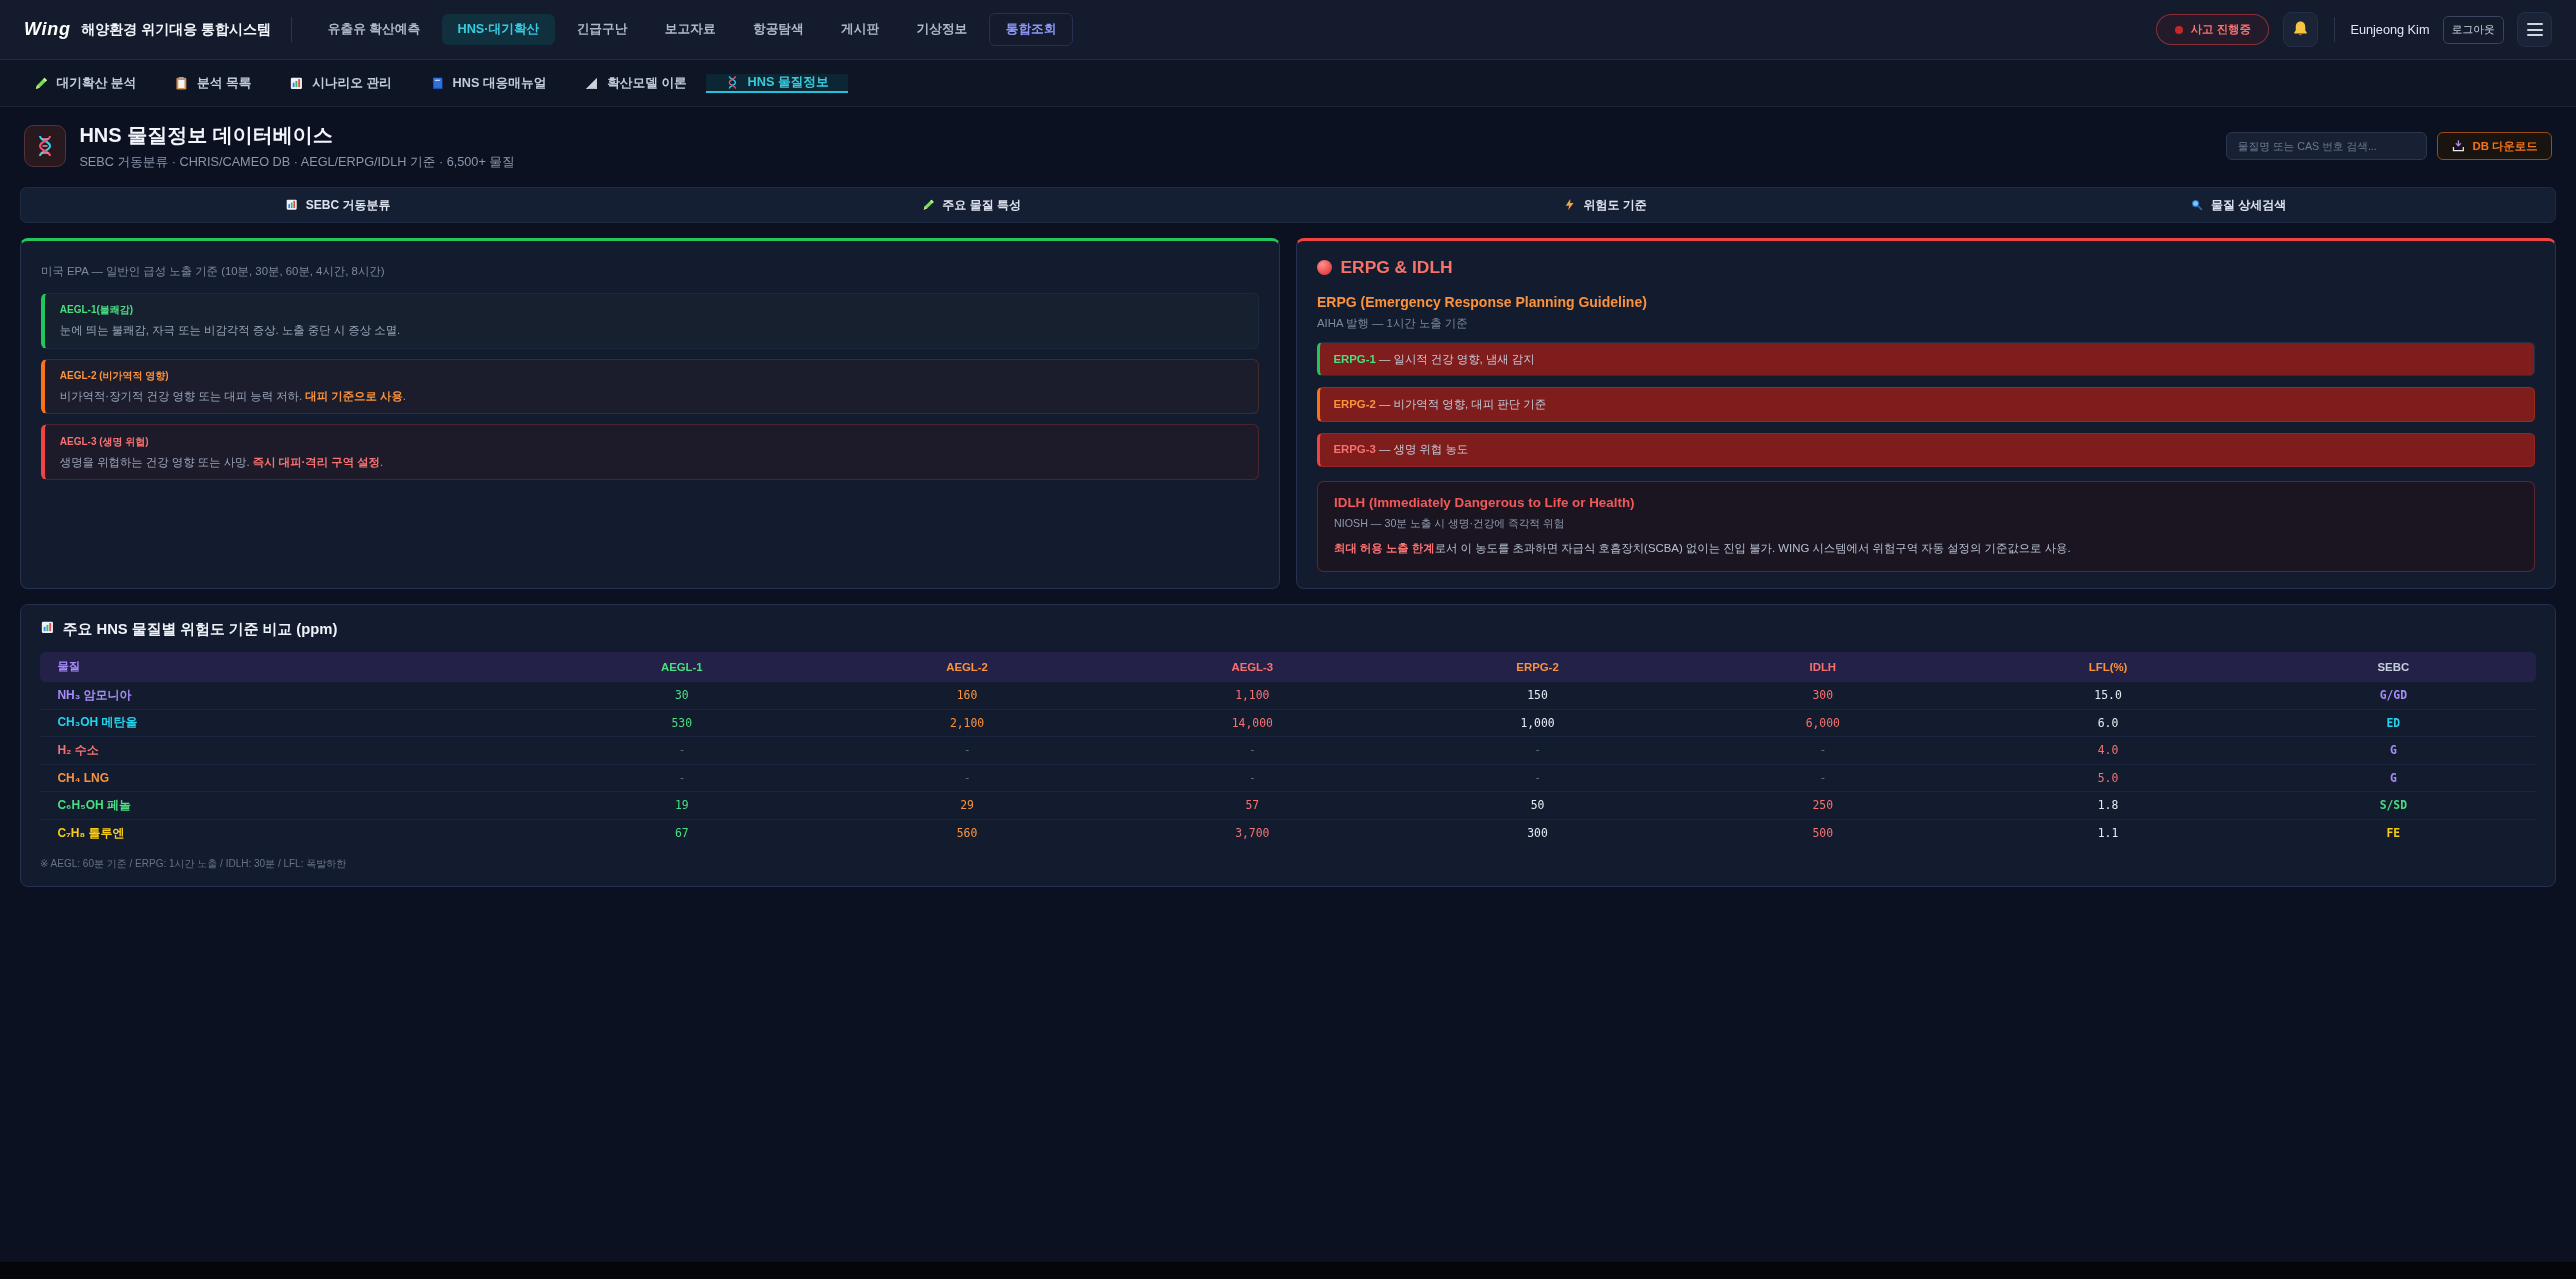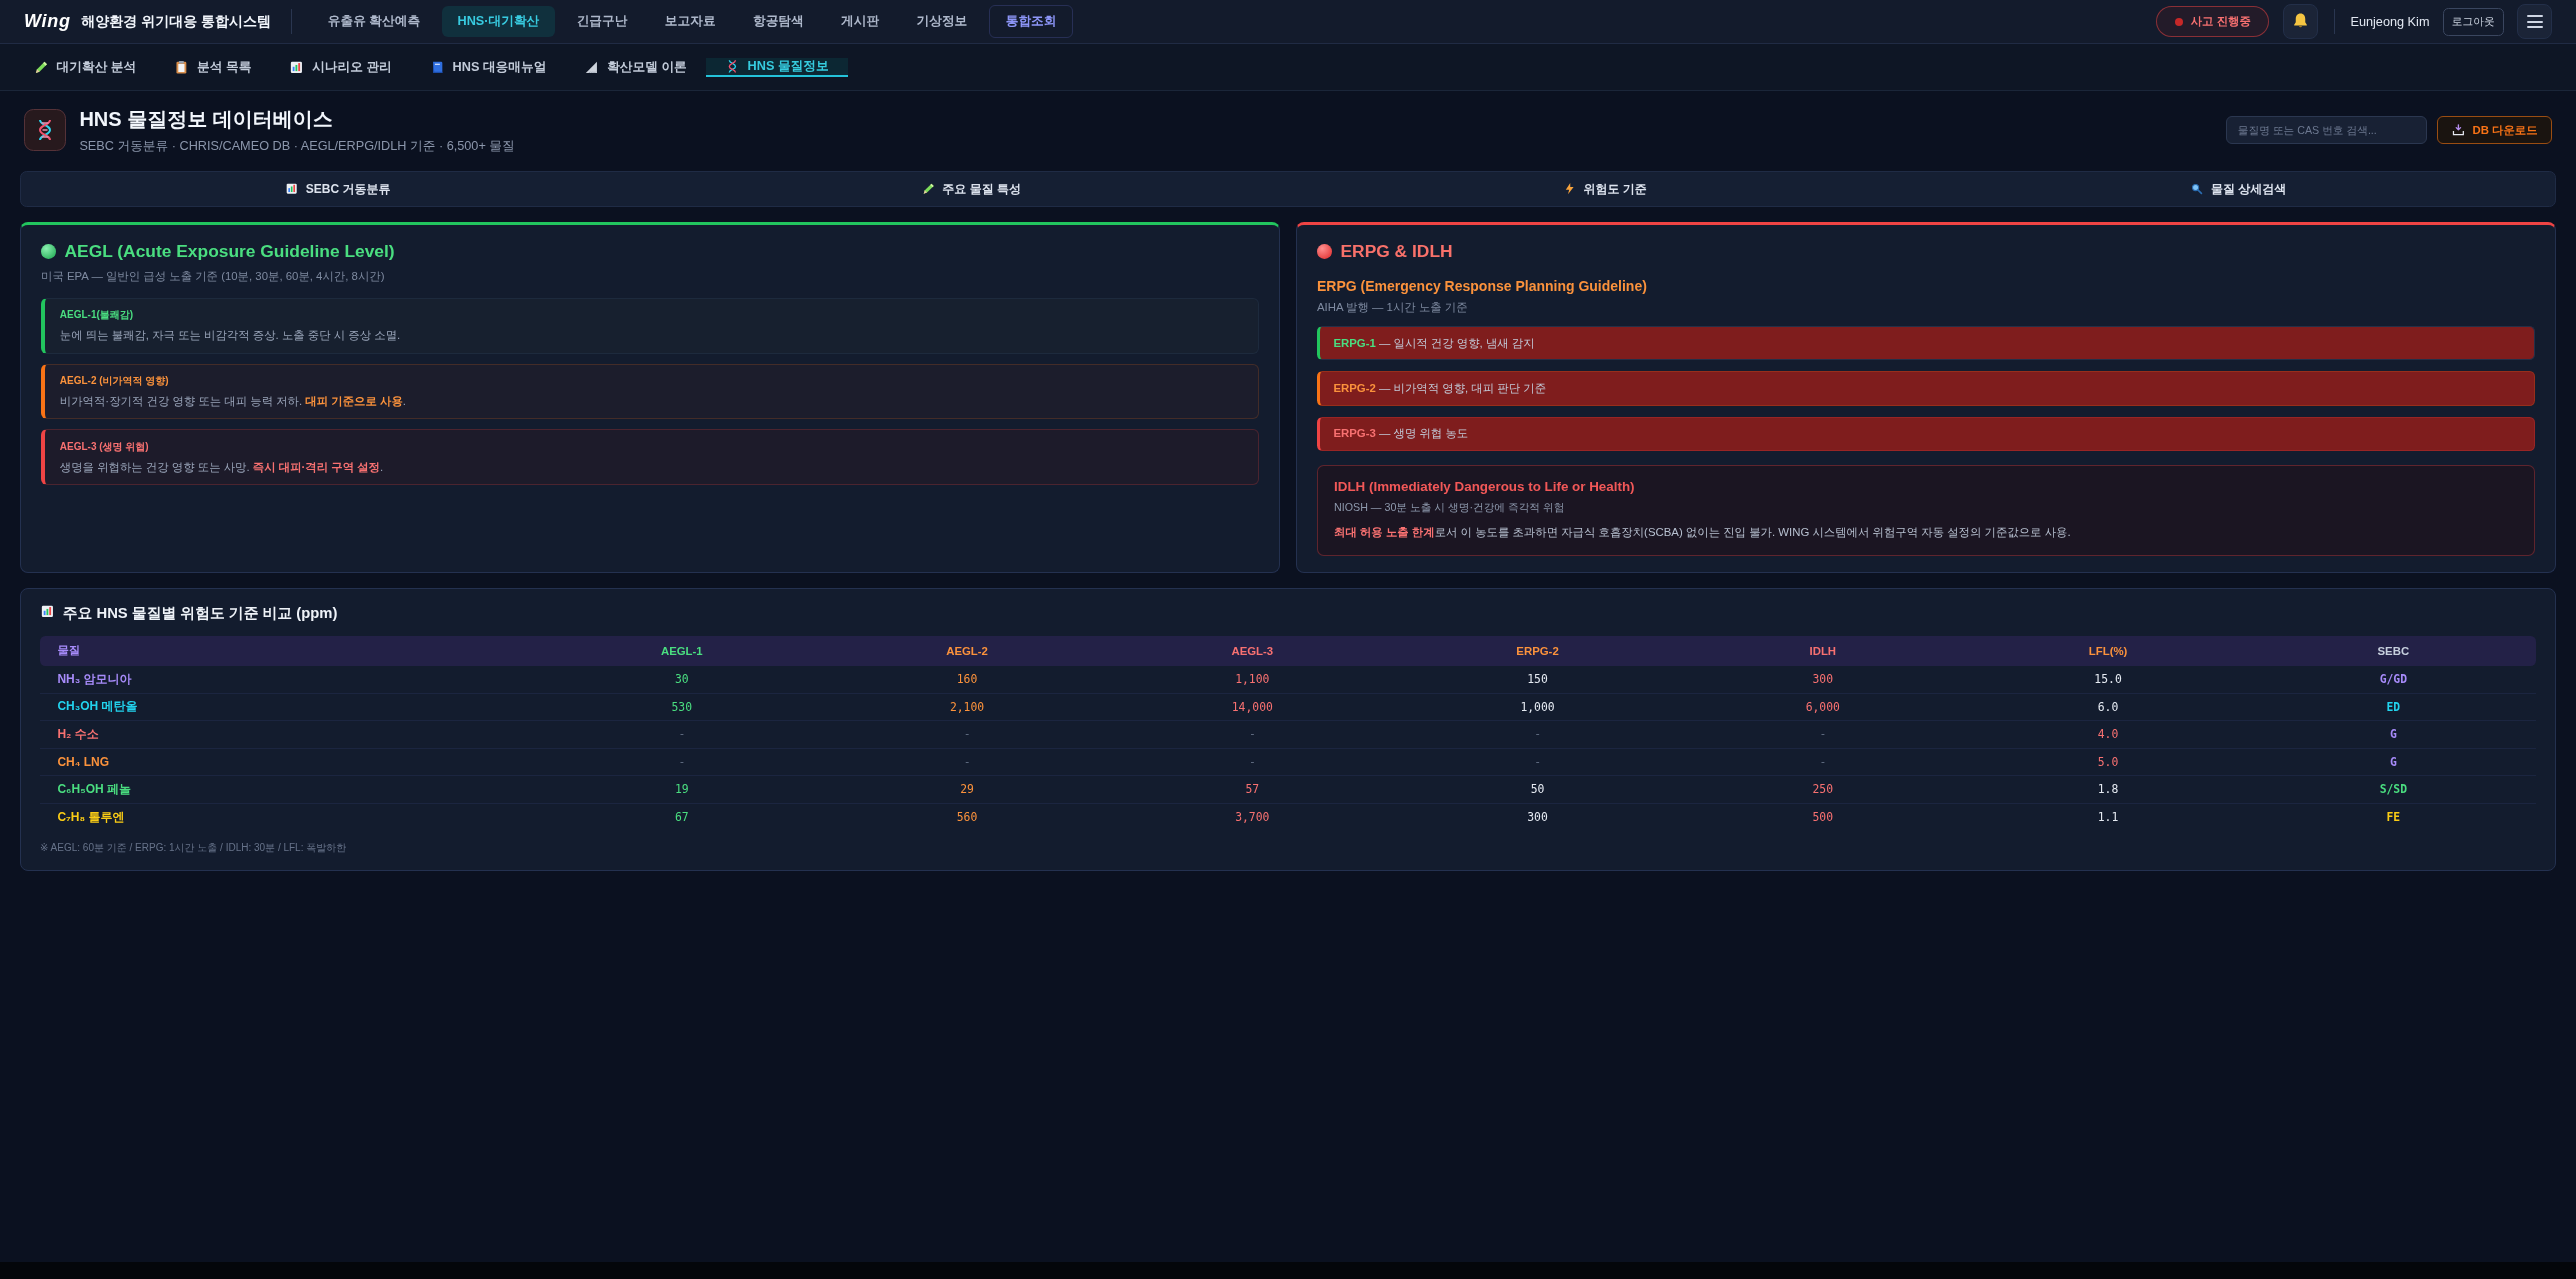--- a/index.html
+++ b/index.html
@@ -7,21 +7,21 @@
   body {
     background:#0b1120; color:#e8edf5; position:relative; overflow:hidden;
     font-family:"Liberation Sans","DejaVu Sans",sans-serif;
   }
   
   .c-green{color:#4ade80}.c-orange{color:#fb923c}.c-red{color:#f87171}
   .c-white{color:#e5eaf2}.c-violet{color:#a78bfa}.c-cyan{color:#22d3ee}
   .c-yellow{color:#facc15}.c-gray{color:#c6cfdd}.dash{color:#5c687d}
 
   
-  .topbar{height:44px;display:flex;align-items:center;padding:0 24px;background:#131b2c;border-bottom:0.7px solid #202b44}
+  .topbar{height:60px;display:flex;align-items:center;padding:0 24px;background:#131b2c;border-bottom:0.7px solid #202b44}
   .logo{display:flex;align-items:center;gap:10.7px}
   .logo-mark{font-style:italic;font-weight:800;font-size:18px;color:#fff;letter-spacing:0.7px}
   .logo-title{font-size:14px;font-weight:800;color:#f2f6fc}
   .vdiv{width:0.7px;height:25.5px;background:#2a3650;margin:0 20px}
   .nav{display:flex;align-items:center;gap:5.4px}
   .nav-item{padding:7.4px 16px;font-size:12.7px;color:#aeb8cb;border-radius:6px;font-weight:600;cursor:pointer;white-space:nowrap}
   .nav-item.active{color:#38cbe0;background:#10303d;font-weight:800}
   .nav-item.special{color:#8d96f8;border:0.7px solid #272f55;font-weight:800}
   .top-right{margin-left:auto;display:flex;align-items:center;gap:13.4px}
   .incident-badge{display:flex;align-items:center;gap:8px;padding:6.7px 17.4px;border-radius:670px;border:0.7px solid rgba(239,68,68,.5);background:rgba(127,29,29,.16);color:#f87171;font-size:11.4px;font-weight:700;cursor:pointer}
@@ -274,24 +274,20 @@
           <path d="M14.5 14.5l6 6" stroke="#2b6cb0" stroke-width="3" stroke-linecap="round"></path>
         </svg>
       </span>
     <span>물질 상세검색</span>
   </div>
 </div>
 
 <div class="panels">
 
   <section class="panel green-top">
-    <div class="panel-title t-green">
-      <span class="dot green"></span>
-      <span>AEGL (Acute Exposure Guideline Level)</span>
-    </div>
     <div class="panel-sub">미국 EPA — 일반인 급성 노출 기준 (10분, 30분, 60분, 4시간, 8시간)</div>
 
     <div class="aegl-item g" style="margin-top:13.4px">
       <div class="aegl-name c-green">AEGL-1(불쾌감)</div>
       <div class="aegl-desc"><span>눈에 띄는 불쾌감, 자극 또는 비감각적 증상. 노출 중단 시 증상 소멸.</span><em class="em-orange"></em><span></span></div>
     </div>
     <div class="aegl-item o">
       <div class="aegl-name c-orange">AEGL-2 (비가역적 영향)</div>
       <div class="aegl-desc"><span>비가역적·장기적 건강 영향 또는 대피 능력 저하. </span><em class="em-orange">대피 기준으로 사용</em><span>.</span></div>
     </div>

